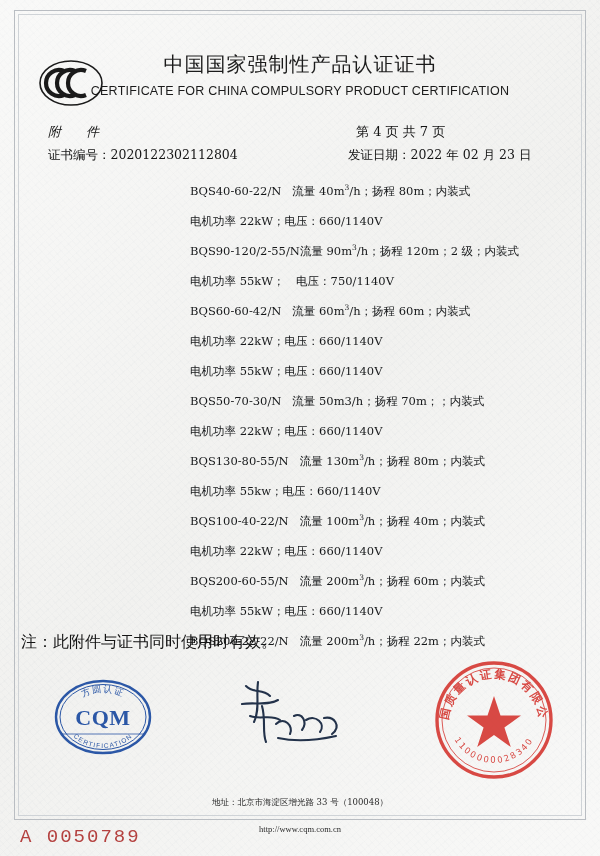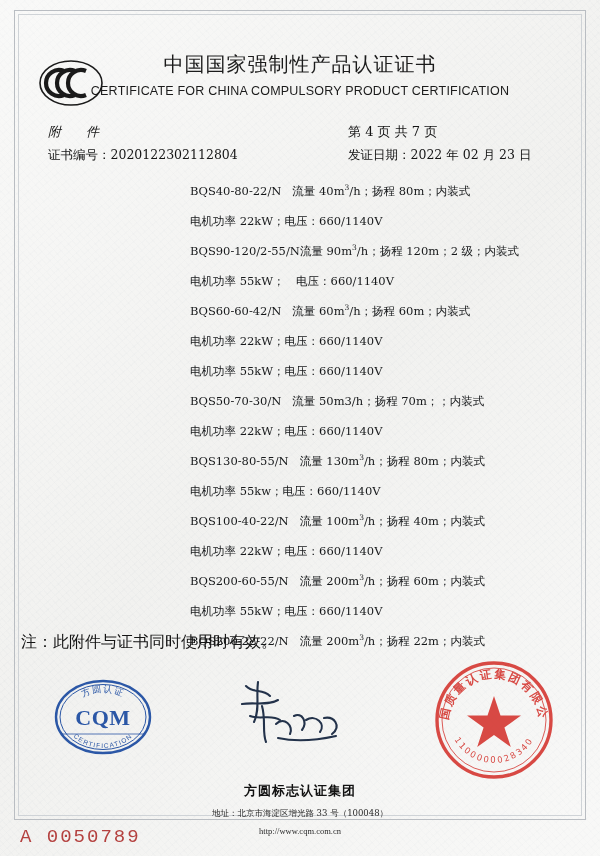--- a/index.html
+++ b/index.html
@@ -87,21 +87,21 @@
     left: 48px;
     top: 0;
     font-family: "DejaVu Serif", "Liberation Serif", serif;
     font-size: 13px;
     color: #141414;
     letter-spacing: 6px;
     font-style: italic;
   }
   .page-no {
     position: absolute;
-    left: 348px;
+    left: 356px;
     top: 0;
     font-family: "DejaVu Serif", "Liberation Serif", serif;
     font-size: 13px;
     color: #141414;
   }
   .row-certno {
     position: absolute;
     left: 0;
     top: 147px;
     width: 600px;
@@ -190,27 +190,27 @@
     text-align: center;
   }
   .footer-org {
     font-family: "DejaVu Serif", "Liberation Serif", serif;
     font-size: 13px;
     font-weight: 700;
     color: #111;
     letter-spacing: 1px;
   }
   .footer-addr {
-    margin-top: 8px;
+    margin-top: 15px;
     font-family: "DejaVu Serif", "Liberation Serif", serif;
     font-size: 8.5px;
     color: #2a2a2a;
   }
   .footer-url {
-    margin-top: 6px;
+    margin-top: 15px;
     font-family: "Liberation Serif", serif;
     font-size: 8.5px;
     color: #2a2a2a;
   }
 
   
   .serial {
     position: absolute;
     left: 20px;
     top: 826px;
@@ -245,24 +245,24 @@
     <div class="attach-label">附　件</div>
     <div class="page-no">第 4 页 共 7 页</div>
   </div>
 
   <div class="row-certno">
     <div class="cert-no"><span>证书编号：</span><span>2020122302112804</span></div>
     <div class="issue-date"><span>发证日期：</span><span>2022 年 02 月 23 日</span></div>
   </div>
 
   <div class="spec-list">
-    <div class="spec-line"><span>BQS40-80-22/N</span>&nbsp;&nbsp;&nbsp;<span>流量 40m<sup>3</sup>/h；扬程 80m；内装式</span></div>
+    <div class="spec-line"><span>BQS40-60-22/N</span>&nbsp;&nbsp;&nbsp;<span>流量 40m<sup>3</sup>/h；扬程 80m；内装式</span></div>
     <div class="spec-line"><span></span><span>电机功率 22kW；电压：660/1140V</span></div>
     <div class="spec-line"><span>BQS90-120/2-55/N</span><span>流量 90m<sup>3</sup>/h；扬程 120m；2 级；内装式</span></div>
-    <div class="spec-line"><span></span><span>电机功率 55kW；　电压：660/1140V</span></div>
+    <div class="spec-line"><span></span><span>电机功率 55kW；　电压：750/1140V</span></div>
     <div class="spec-line"><span>BQS60-60-42/N</span>&nbsp;&nbsp;&nbsp;<span>流量 60m<sup>3</sup>/h；扬程 60m；内装式</span></div>
     <div class="spec-line"><span></span><span>电机功率 22kW；电压：660/1140V</span></div>
     <div class="spec-line"><span></span><span>电机功率 55kW；电压：660/1140V</span></div>
     <div class="spec-line"><span>BQS50-70-30/N</span>&nbsp;&nbsp;&nbsp;<span>流量 50m3/h；扬程 70m；；内装式</span></div>
     <div class="spec-line"><span></span><span>电机功率 22kW；电压：660/1140V</span></div>
     <div class="spec-line"><span>BQS130-80-55/N</span>&nbsp;&nbsp;&nbsp;<span>流量 130m<sup>3</sup>/h；扬程 80m；内装式</span></div>
     <div class="spec-line"><span></span><span>电机功率 55kw；电压：660/1140V</span></div>
     <div class="spec-line"><span>BQS100-40-22/N</span>&nbsp;&nbsp;&nbsp;<span>流量 100m<sup>3</sup>/h；扬程 40m；内装式</span></div>
     <div class="spec-line"><span></span><span>电机功率 22kW；电压：660/1140V</span></div>
     <div class="spec-line"><span>BQS200-60-55/N</span>&nbsp;&nbsp;&nbsp;<span>流量 200m<sup>3</sup>/h；扬程 60m；内装式</span></div>
@@ -318,19 +318,18 @@
         <path id="sealBot" d="M 17 60 A 45 45 0 0 0 107 60" fill="none"></path>
         <text font-family="DejaVu Sans, sans-serif" font-size="8.5" fill="#d4322c" letter-spacing="2">
           <textPath href="#sealBot" startOffset="50%" text-anchor="middle">1100000028340</textPath>
         </text>
         <polygon fill="#d4322c" points="62,38 68.5,57.5 89,57.5 72.4,69.5 78.8,89 62,77 45.2,89 51.6,69.5 35,57.5 55.5,57.5"></polygon>
       </g>
     </svg>
   </div>
 
   <div class="footer">
-    <div class="footer-org">方圆标志认证集团</div>
     <div class="footer-addr">地址：北京市海淀区增光路 33 号（100048）</div>
     <div class="footer-url">http://www.cqm.com.cn</div>
   </div>
 
   <div class="serial">A 0050789</div>
 </div>
 
 </body></html>

